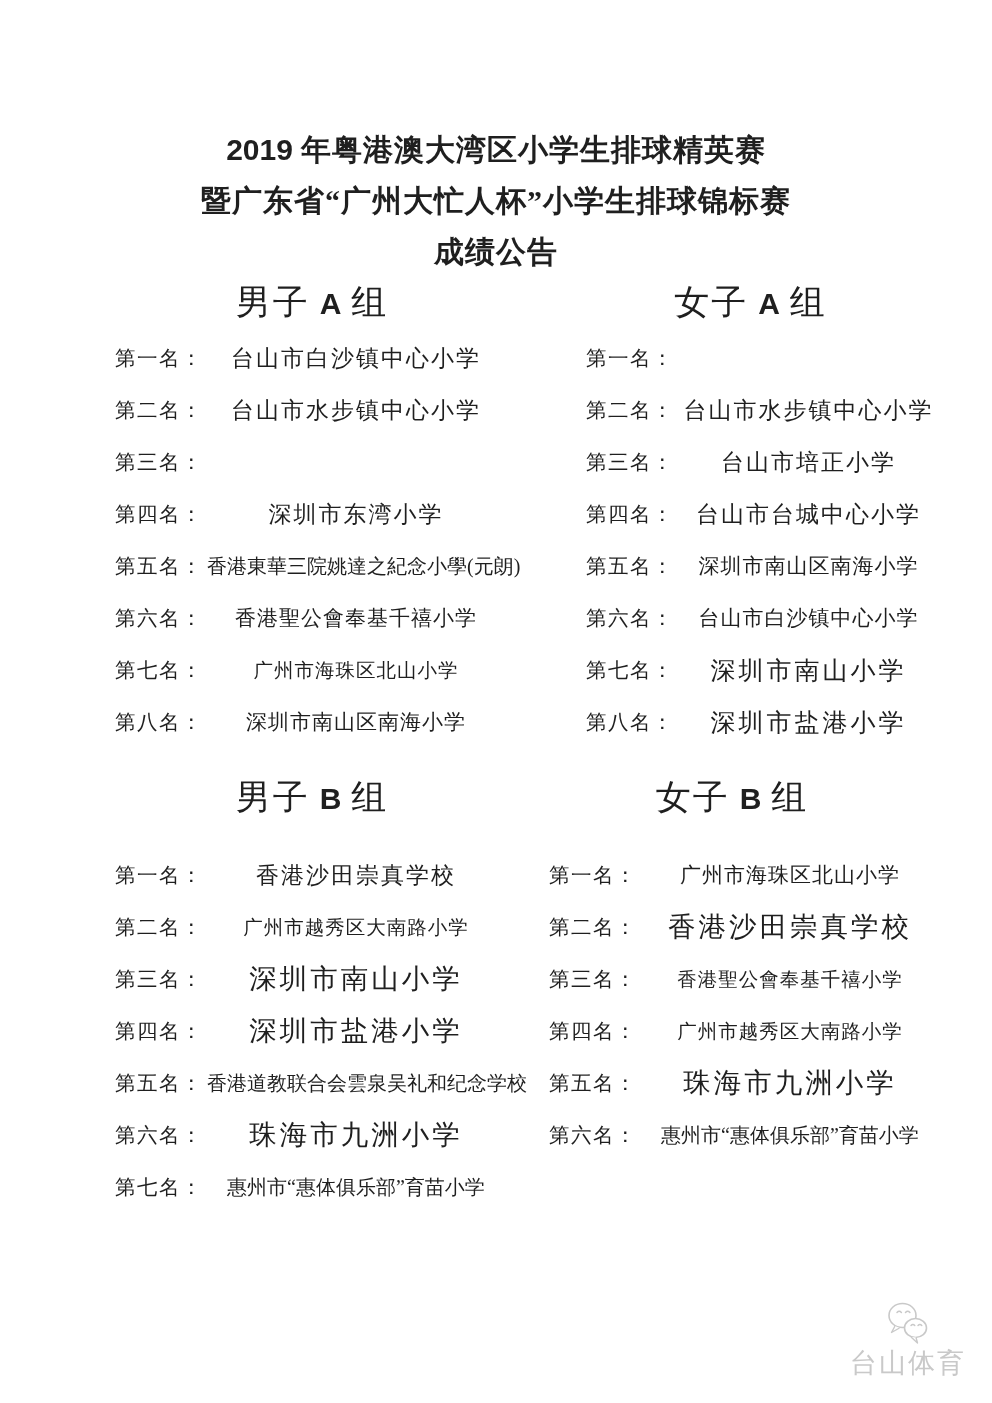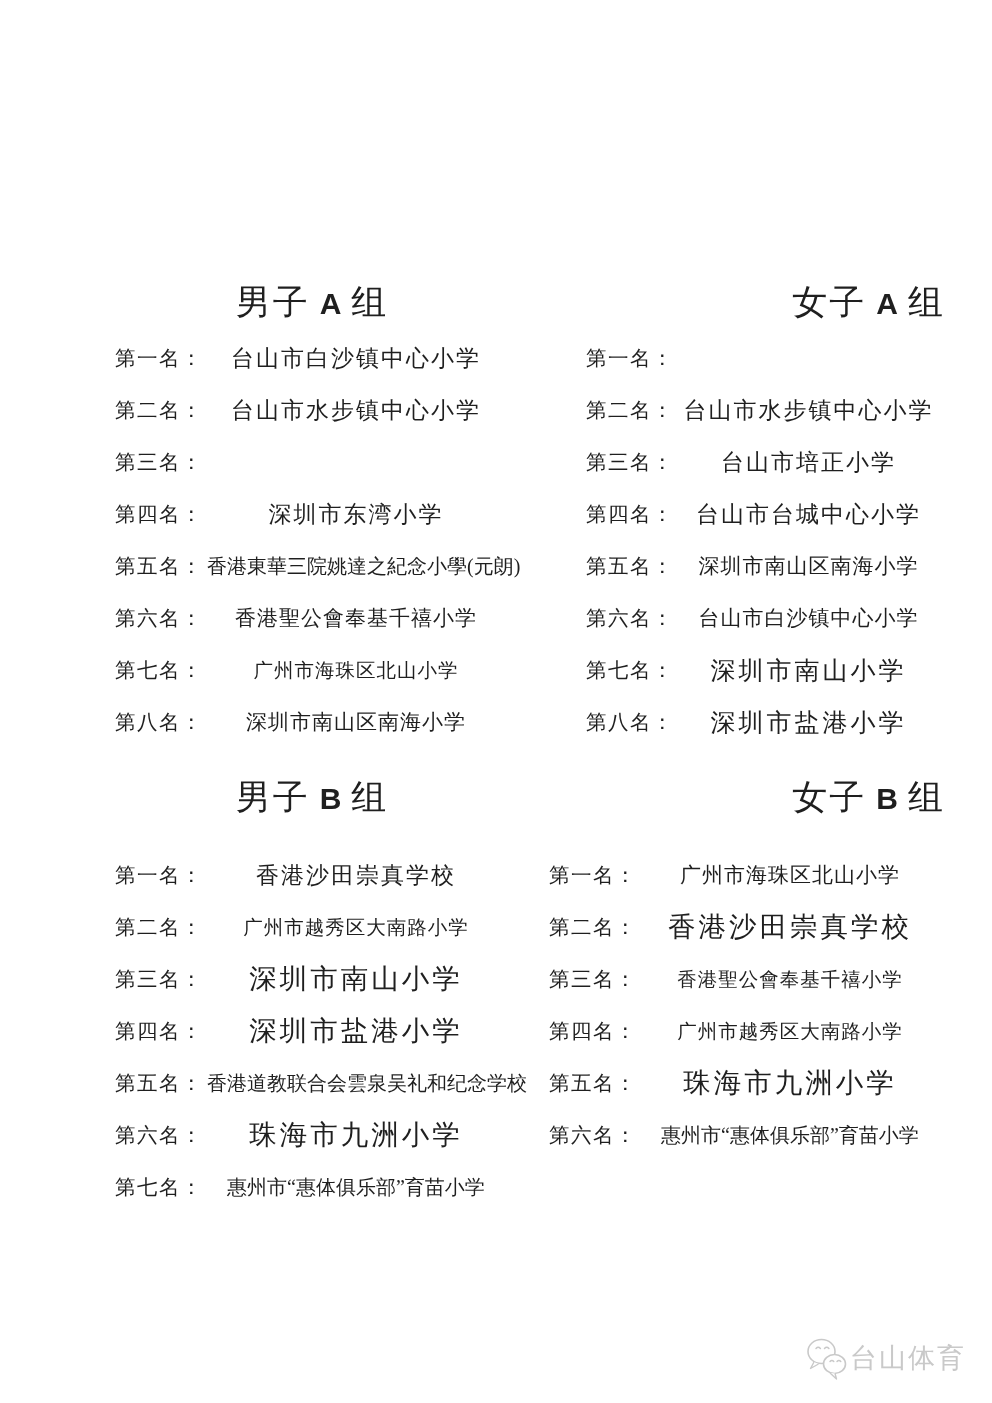--- a/index.html
+++ b/index.html
@@ -25,50 +25,55 @@
   
   .band{position:absolute;left:115px;width:860px;display:flex;gap:8px;}
   .band-a{top:280px;gap:45px;}
   .band-b{top:775px;}
   .group{width:426px;}
   .ghead{
     height:46px;line-height:46px;text-align:center;
     font-size:35px;letter-spacing:2px;white-space:nowrap;
   }
   .col-left .ghead{transform:translateX(-16px);}
-  .col-right .ghead{transform:translateX(-30px);text-align:right;}
+  .col-right .ghead{transform:translateX(-30px);}
   .glet{
     font-family:"Liberation Sans","DejaVu Sans",sans-serif;
     font-weight:bold;font-size:30px;margin:0 10px;letter-spacing:0;
   }
   .band-a .rows{margin-top:6px;}
   .band-b .rows{margin-top:28px;}
   .row{height:52px;display:flex;align-items:center;}
   .rank{flex:none;width:92px;font-size:20.5px;letter-spacing:1.5px;white-space:nowrap;}
   .school{flex:1;text-align:center;padding-right:36px;white-space:nowrap;letter-spacing:1px;}
   .size-xs{font-size:20px;letter-spacing:0;}
   .size-sm{font-size:19.5px;}
   .size-m2{font-size:21px;}
   .size-md{font-size:23px;letter-spacing:2px;}
   .size-lg{font-size:25px;letter-spacing:3px;}
   .size-xl{font-size:27.5px;letter-spacing:3px;}
 
   
   .watermark{
     position:absolute;right:26px;bottom:22px;
     display:flex;align-items:center;gap:0;
-    color:#c9c9c9;font-size:27px;letter-spacing:2px;white-space:nowrap;
+    color:#c9c9c9;font-size:27px;letter-spacing:2px;white-space:nowrap;flex-direction:column;
   }
   .wm-icon{flex:none;display:block;}
 </style>
 </head>
 <body>
 
 <div class="page">
 
+  <div class="title-block">
+    <div><span class="title-year">2019</span><span>年粤港澳大湾区小学生排球精英赛</span></div>
+    <div>暨广东省“广州大忙人杯”小学生排球锦标赛</div>
+    <div>成绩公告</div>
+  </div>
 
   <div class="band band-a">
     <div class="group col-left">
       <div class="ghead">
         <span>男子</span><span class="glet">A</span><span>组</span>
       </div>
       <div class="rows">
           <div class="row">
             <span class="rank">第一名：</span>
             <span class="school size-md">台山市白沙镇中心小学</span>

